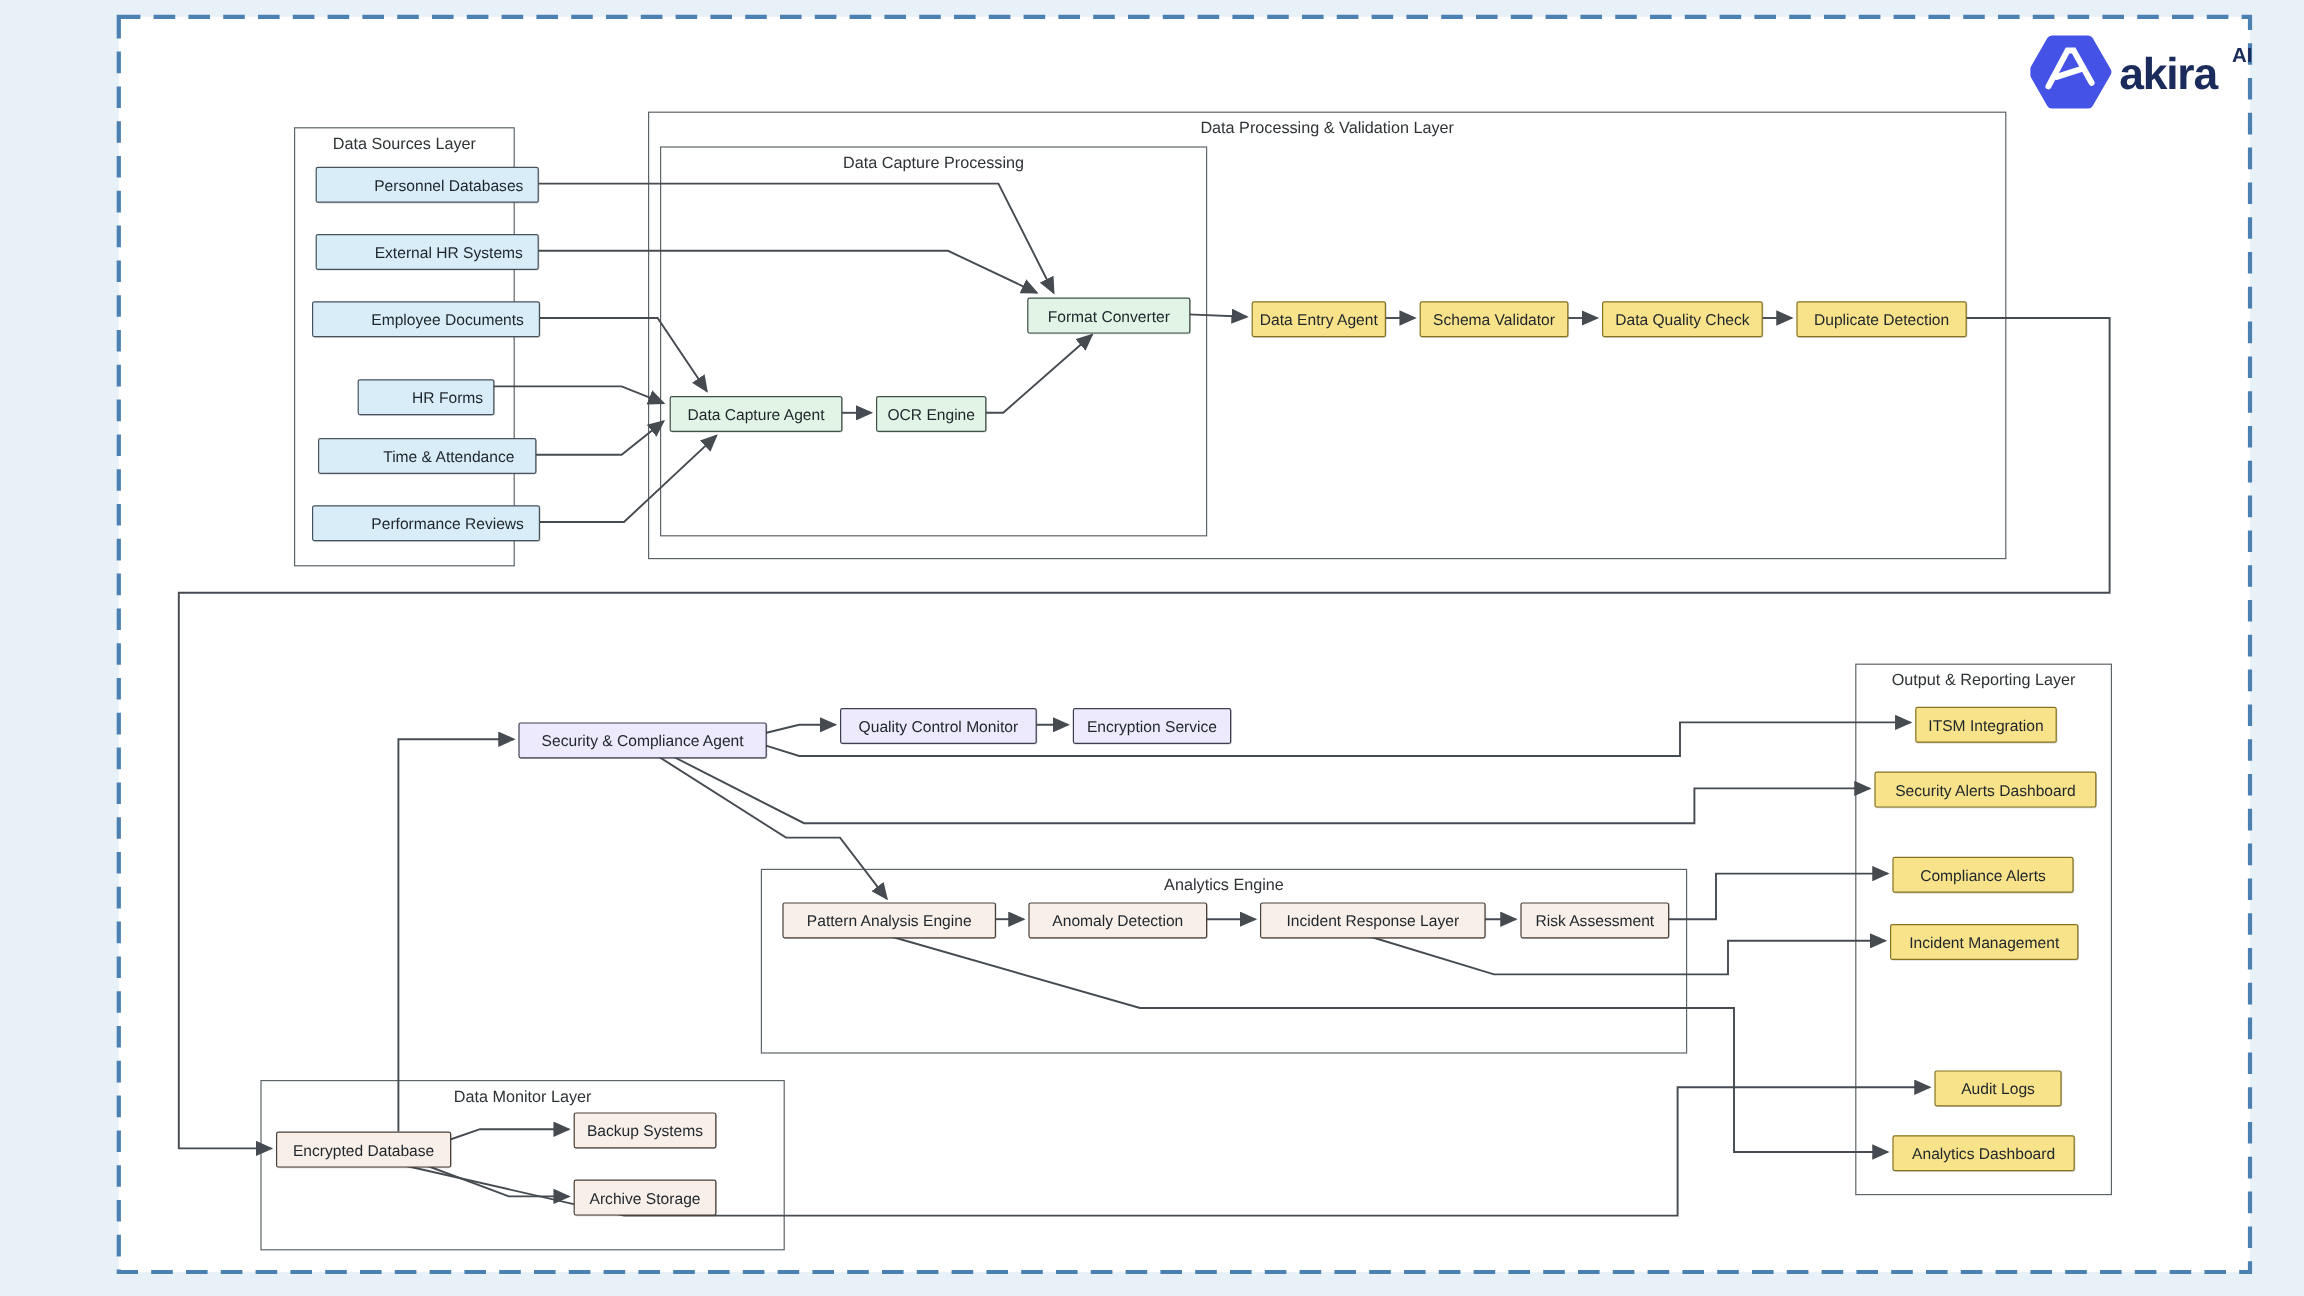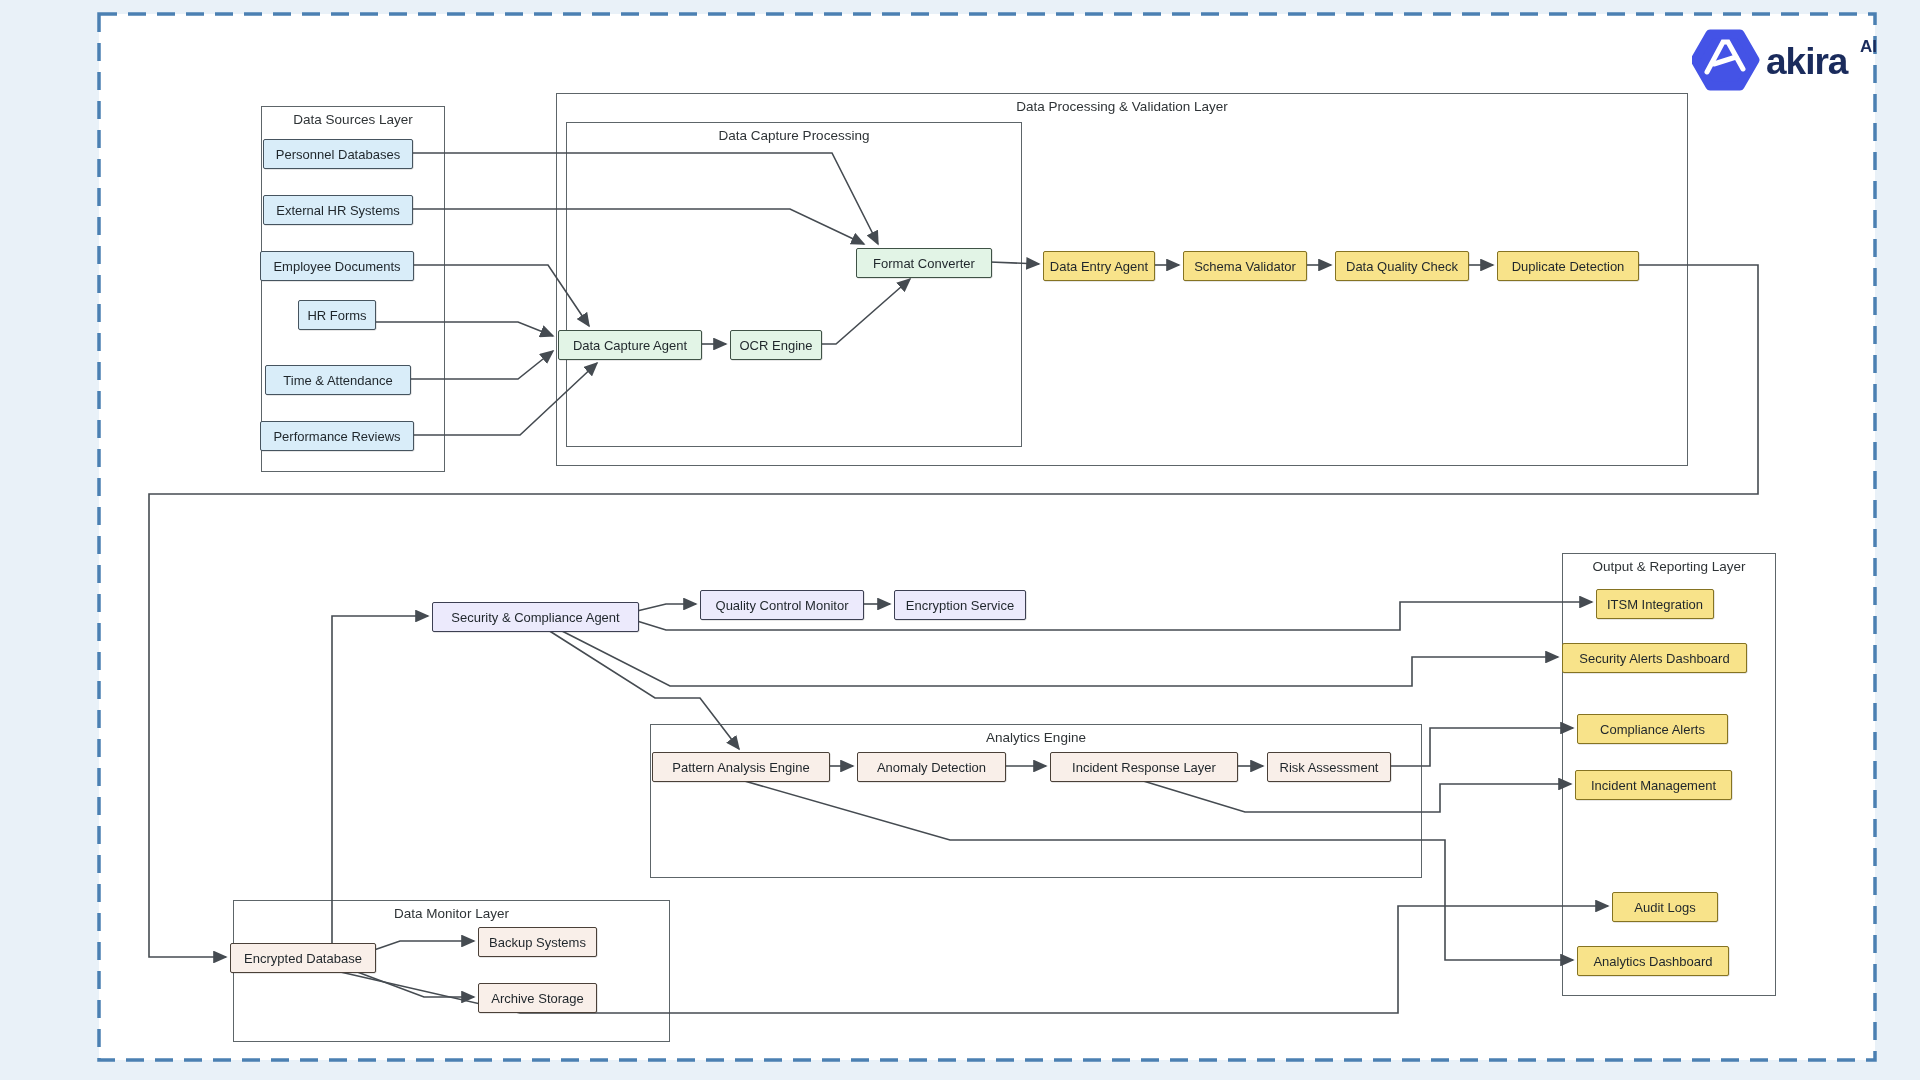--- a/index.html
+++ b/index.html
@@ -6,32 +6,32 @@
   body{
     width:1920px;height:1080px;overflow:hidden;position:relative;
     background:#e9f1f8;
     font-family:"Liberation Sans", sans-serif;
   }
   #stage{position:absolute;left:0;top:0;width:1920px;height:1080px;}
   svg.layer{position:absolute;left:0;top:0;width:1920px;height:1080px;pointer-events:none;}
   #bg-svg{z-index:0;}
   #edge-svg{z-index:2;}
   .container{
-    position:absolute;border:1.4px solid #5d6569;background:transparent;z-index:1;margin-left:16px;
+    position:absolute;border:1.4px solid #5d6569;background:transparent;z-index:1;
   }
   .ctitle{
     position:absolute;left:0;right:0;top:5px;text-align:center;
     font-size:13.5px;color:#2e3336;white-space:nowrap;
   }
   .node{
     position:absolute;height:28px;z-index:3;display:flex;align-items:center;justify-content:center;
     font-size:13px;color:#1f262b;white-space:nowrap;border-radius:2px;
     box-shadow:0.5px 0.5px 0 rgba(60,60,60,.25);
   }
-  .n-blue  {background:#d9edf9;border:1.4px solid #46545f;}
+  .n-blue  {background:#d9edf9;border:1.4px solid #46545f;padding-left:36px;}
   .n-green {background:#e2f4e6;border:1.4px solid #3f5246;}
   .n-yellow{background:#f8e38a;border:1.4px solid #857322;}
   .n-lav   {background:#eceafc;border:1.4px solid #3c3f52;}
   .n-pink  {background:#f9efe9;border:1.4px solid #4a4038;}
   #logo{position:absolute;left:1692px;top:24px;width:200px;height:72px;z-index:4;}
 </style>
 </head>
 <body>
 
 <div id="stage">
@@ -101,21 +101,21 @@
       <path marker-end="url(#arr)" d="M1236,766 L1263,766"></path>
       <path marker-end="url(#arr)" d="M1389,766 L1430,766 L1430,728 L1573,728"></path>
       <path marker-end="url(#arr)" d="M1140,780 L1245,812 L1440,812 L1440,784 L1571,784"></path>
       <path marker-end="url(#arr)" d="M741,780 L950,840 L1445,840 L1445,960 L1573,960"></path>
     </g>
   </svg>
 
   <div class="node n-blue" style="left:263px;top:139px;width:148px">Personnel Databases</div>
   <div class="node n-blue" style="left:263px;top:195px;width:148px">External HR Systems</div>
   <div class="node n-blue" style="left:260px;top:251px;width:152px">Employee Documents</div>
-  <div class="node n-blue" style="left:298px;top:300px;width:76px">HR Forms</div>
+  <div class="node n-blue" style="left:298px;top:316px;width:76px">HR Forms</div>
   <div class="node n-blue" style="left:265px;top:365px;width:144px">Time &amp; Attendance</div>
   <div class="node n-blue" style="left:260px;top:421px;width:152px">Performance Reviews</div>
 
   <div class="node n-green" style="left:558px;top:330px;width:142px">Data Capture Agent</div>
   <div class="node n-green" style="left:730px;top:330px;width:90px">OCR Engine</div>
   <div class="node n-green" style="left:856px;top:248px;width:134px">Format Converter</div>
 
   <div class="node n-yellow" style="left:1043px;top:251px;width:110px">Data Entry Agent</div>
   <div class="node n-yellow" style="left:1183px;top:251px;width:122px">Schema Validator</div>
   <div class="node n-yellow" style="left:1335px;top:251px;width:132px">Data Quality Check</div>

